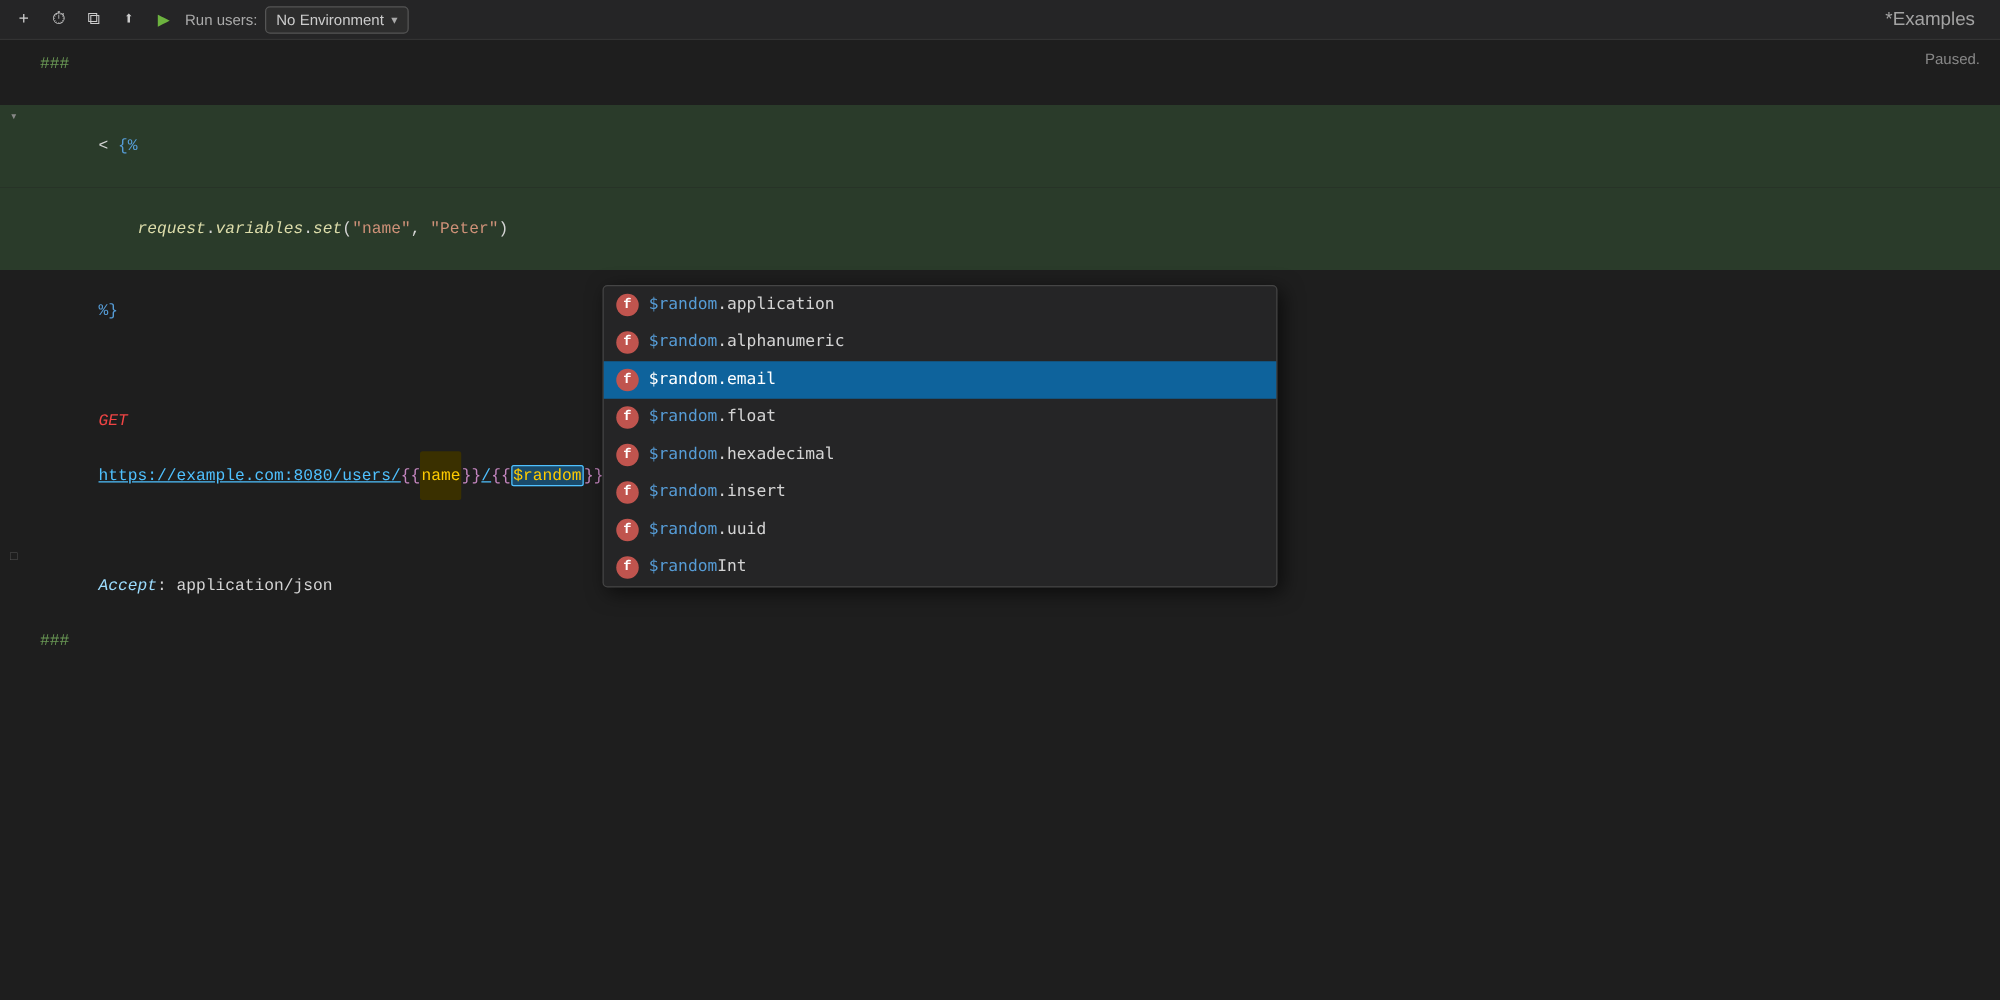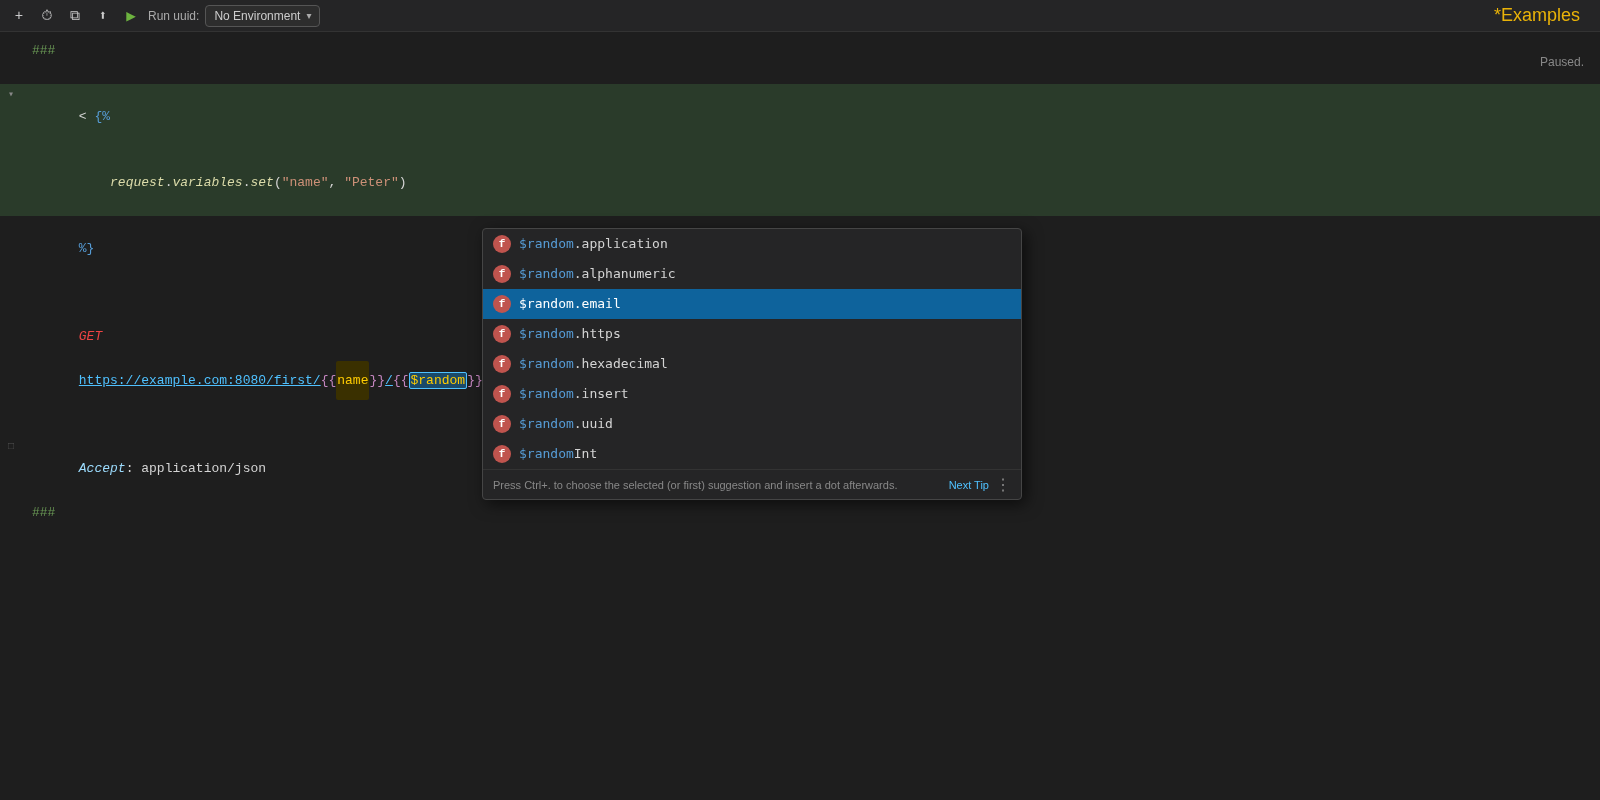--- a/index.html
+++ b/index.html
@@ -58,23 +58,23 @@
       text-align: right;
     }
 
     .chevron-down {
       font-size: 10px;
       color: #aaa;
     }
 
     .tab-title {
       margin-left: auto;
-      color: #eab308;
-      font-family: -apple-system, sans-serif;
-      font-size: 18px;
+      color: #a3a3a3;
+      font-family: -apple-system, sans-serif;
+      font-size: 15px;
       padding-right: 12px;
     }
 
     
     .editor-area {
       position: relative;
       background: #1e1e1e;
       padding: 8px 0;
       height: calc(800px - 32px);
       overflow: hidden;
@@ -197,21 +197,21 @@
     .footer-more {
       color: #888;
       cursor: pointer;
       font-size: 16px;
     }
 
     
     .status-paused {
       position: absolute;
       right: 16px;
-      top: 23px;
+      top: 8px;
       color: #888;
       font-family: -apple-system, sans-serif;
       font-size: 12px;
     }
   </style>
 </head>
 <body>
 
 <div class="toolbar">
   <div class="toolbar-icon" title="Add">
@@ -223,21 +223,21 @@
   <div class="toolbar-icon" title="Copy">
     <span>⧉</span>
   </div>
   <div class="toolbar-icon" title="Export">
     <span>⬆</span>
   </div>
   <div class="toolbar-icon" title="Run" style="color:#6db33f; font-size:16px;">
     <span>▶</span>
   </div>
 
-  <span class="run-with-label">Run uuid:</span>
+  <span class="run-with-label">Run users:</span>
 
   <div class="env-dropdown">
     <span>No Environment</span>
     <span class="chevron-down">▾</span>
   </div>
 
   <span class="tab-title">*Examples</span>
 </div>
 
 <div class="editor-area">
@@ -282,21 +282,21 @@
     <span class="code-content">&nbsp;</span>
   </div>
 
   <div class="code-line">
     <span class="gutter">
       <span class="fold-arrow" style="visibility:hidden;">▾</span>
     </span>
     <span class="code-content">
       <span class="get-kw">GET</span>
       <span class="plain"> </span>
-      <span class="url">https://example.com:8080/first/</span><span class="template-braces">{{</span><span class="var-highlight">name</span><span class="template-braces">}}</span><span class="url">/</span><span class="template-braces">{{</span><span class="var-active">$random</span><span class="template-braces">}}</span>
+      <span class="url">https://example.com:8080/users/</span><span class="template-braces">{{</span><span class="var-highlight">name</span><span class="template-braces">}}</span><span class="url">/</span><span class="template-braces">{{</span><span class="var-active">$random</span><span class="template-braces">}}</span>
     </span>
   </div>
 
   <div class="code-line">
     <span class="gutter"></span>
     <span class="code-content">&nbsp;</span>
   </div>
 
   <div class="code-line">
     <span class="gutter">
@@ -331,21 +331,21 @@
     <div class="autocomplete-item selected">
       <div class="ac-icon">f</div>
       <span class="ac-text">
         <span class="match">$random</span><span class="rest">.email</span>
       </span>
     </div>
 
     <div class="autocomplete-item">
       <div class="ac-icon">f</div>
       <span class="ac-text">
-        <span class="match">$random</span><span class="rest">.https</span>
+        <span class="match">$random</span><span class="rest">.float</span>
       </span>
     </div>
 
     <div class="autocomplete-item">
       <div class="ac-icon">f</div>
       <span class="ac-text">
         <span class="match">$random</span><span class="rest">.hexadecimal</span>
       </span>
     </div>
 
@@ -363,22 +363,15 @@
       </span>
     </div>
 
     <div class="autocomplete-item">
       <div class="ac-icon">f</div>
       <span class="ac-text">
         <span class="match">$random</span><span class="rest">Int</span>
       </span>
     </div>
 
-    <div class="autocomplete-footer">
-      <span>Press Ctrl+. to choose the selected (or first) suggestion and insert a dot afterwards.</span>
-      <span style="display:flex; align-items:center; gap:6px; flex-shrink:0; margin-left:6px;">
-        <span class="footer-tip-link">Next Tip</span>
-        <span class="footer-more">⋮</span>
-      </span>
-    </div>
   </div>
 
 </div>
 
 </body></html>

